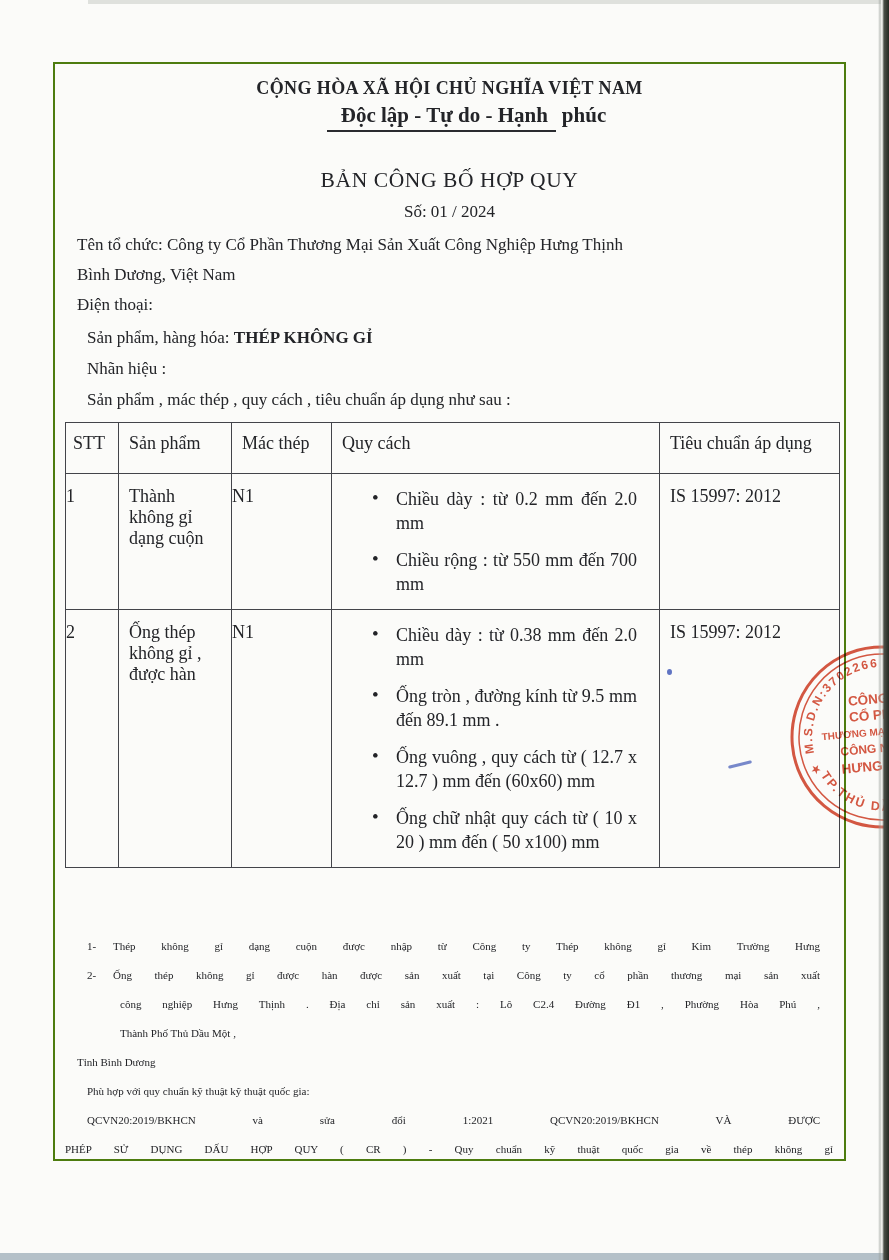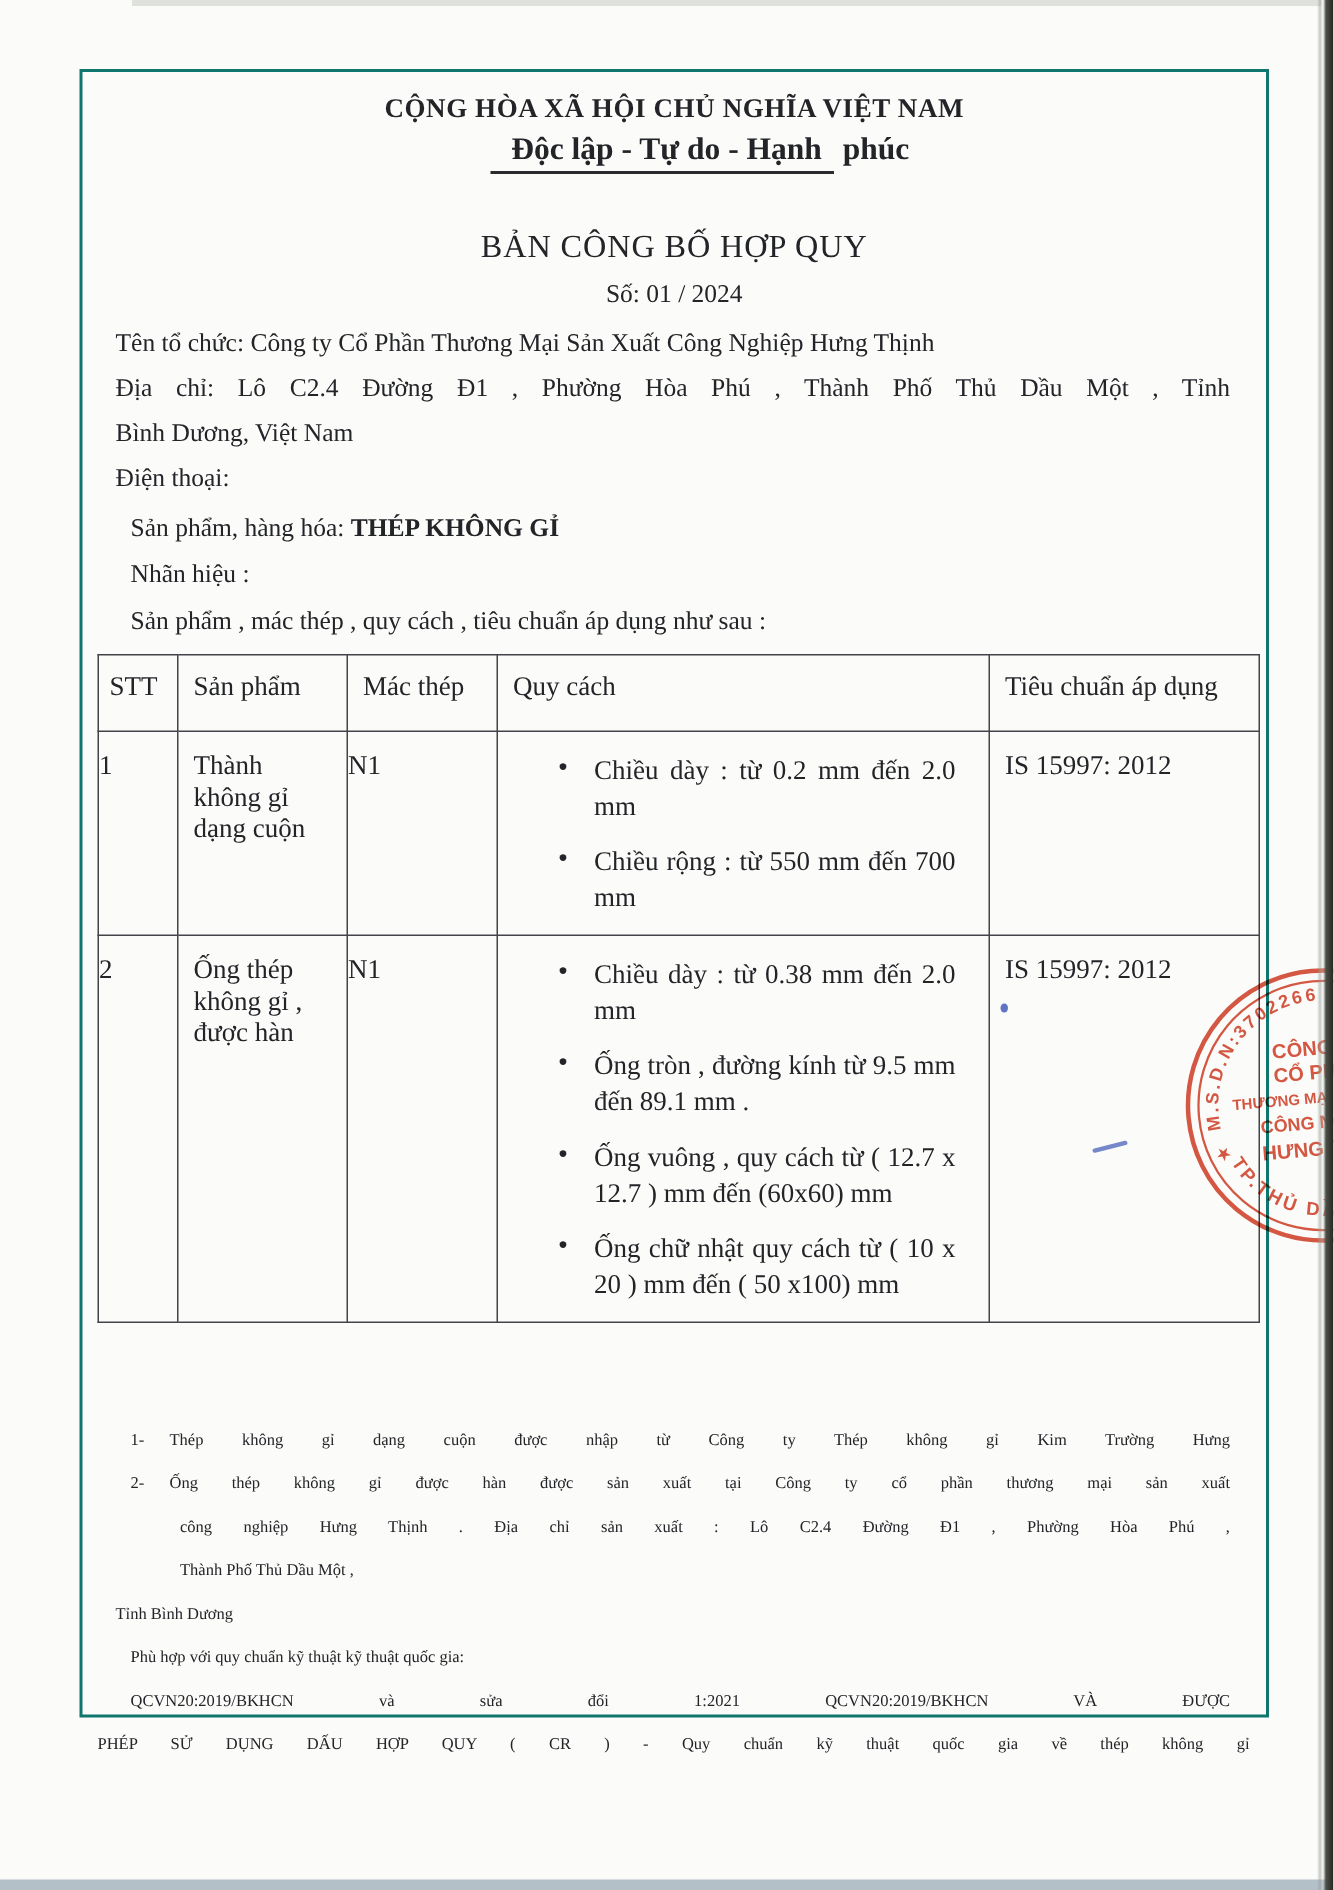--- a/index.html
+++ b/index.html
@@ -10,22 +10,22 @@
     color:#232428;
   }
   
   .edge-right { position:absolute; top:0; right:0; width:11px; height:1260px; z-index:9;
     background:linear-gradient(90deg, rgba(0,0,0,0) 0px, rgba(150,156,150,.55) 2px, rgba(248,248,246,.2) 4px, #4a4f48 6px, #242821 11px); }
   .edge-bottom { position:absolute; left:0; bottom:0; width:889px; height:7px; background:#b4c0c8; z-index:8; }
   .edge-top { position:absolute; top:0; left:88px; right:8px; height:4px; background:#cfd2ce; opacity:.65; z-index:8; }
 
   
   .frame {
-    position:absolute; left:53px; top:46px; width:789px; height:1095px;
-    border:2px solid #0f766e; background:transparent;
+    position:absolute; left:53px; top:62px; width:789px; height:1095px;
+    border:2px solid #4d7c0f; background:transparent;
   }
 
   .center { text-align:center; }
   .motto1 { margin-top:14px; font-size:18px; font-weight:bold; letter-spacing:.4px; }
   .motto2 { margin-top:4px; font-size:21px; font-weight:bold;padding-left:34px; }
   .motto2 .ul { display:inline-block; border-bottom:2px solid #2a2b2f; padding:0 8px 2px 14px; }
   .motto2 .tail { margin-left:6px; }
   .doc-title { margin-top:36px; font-size:21.5px; font-weight:normal; letter-spacing:.6px; }
   .doc-number { margin-top:9px; font-size:17px; }
 
@@ -83,21 +83,20 @@
     <div class="center motto1">CỘNG HÒA XÃ HỘI CHỦ NGHĨA VIỆT NAM</div>
     <div class="center motto2">
       <span class="ul">Độc lập - Tự do - Hạnh</span><span class="tail">phúc</span>
     </div>
 
     <div class="center doc-title">BẢN CÔNG BỐ HỢP QUY</div>
     <div class="center doc-number">Số: 01 / 2024</div>
 
     <div class="body-text p-org">
       <div class="pl22">Tên tổ chức: Công ty Cổ Phần Thương Mại Sản Xuất Công Nghiệp Hưng Thịnh</div>
-      <div class="pl22 jl pr24">Địa chỉ: Lô C2.4 Đường Đ1 , Phường Hòa Phú , Thành Phố Thủ Dầu Một , Tỉnh</div>
       <div class="pl22">Bình Dương, Việt Nam</div>
       <div class="pl22">Điện thoại:</div>
     </div>
 
     <div class="body-text prod-block">
       <div class="pl32"><span>Sản phẩm, hàng hóa: </span><span class="bold">THÉP KHÔNG GỈ</span></div>
       <div class="pl32">Nhãn hiệu :</div>
       <div class="pl32">Sản phẩm , mác thép , quy cách , tiêu chuẩn áp dụng như sau :</div>
     </div>
 

